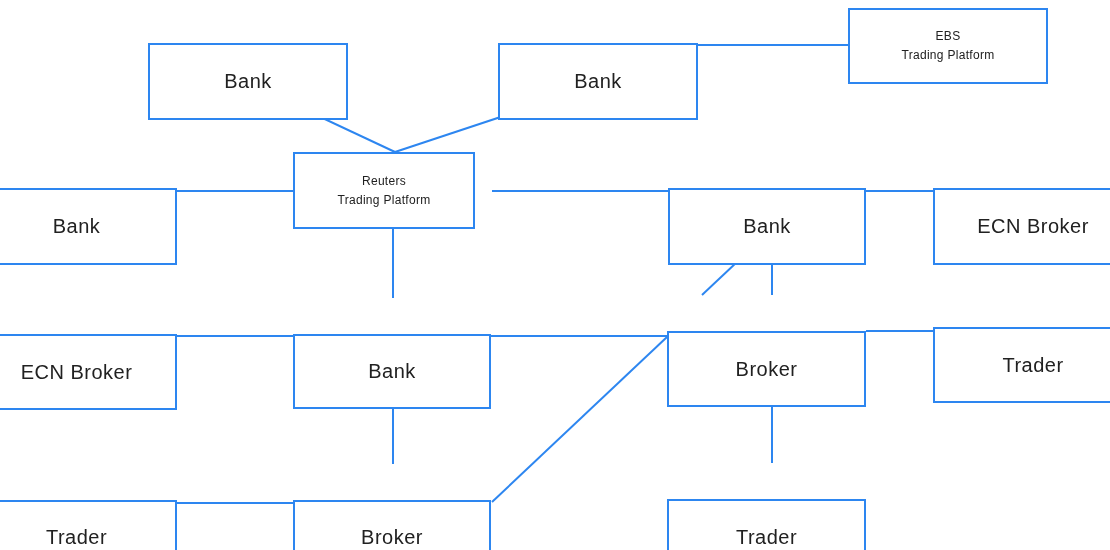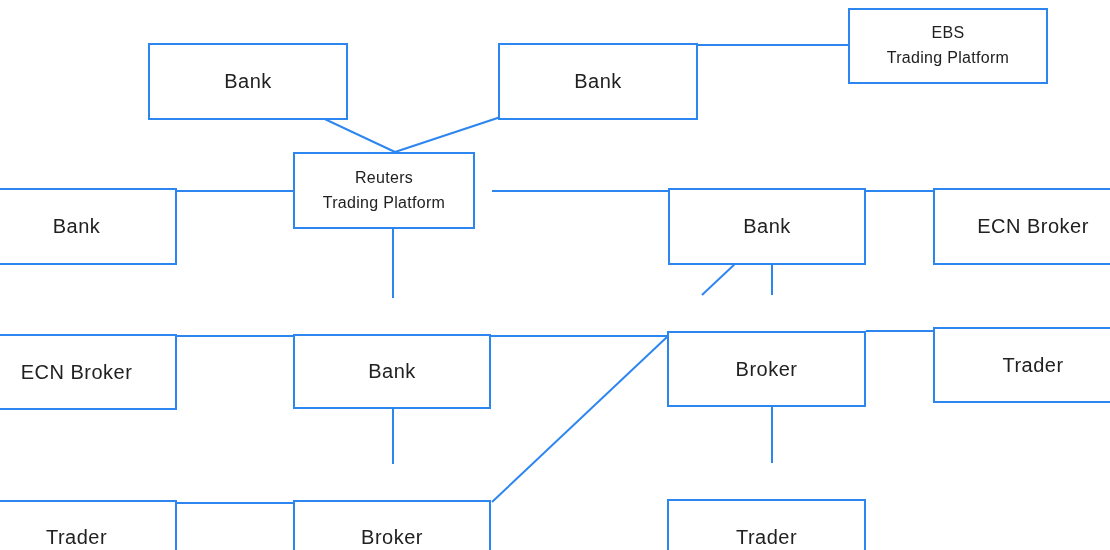--- a/index.html
+++ b/index.html
@@ -34,21 +34,21 @@
     background: var(--node-fill);
     border: 2px solid var(--stroke);
     color: var(--text);
     display: flex;
     flex-direction: column;
     align-items: center;
     justify-content: center;
     text-align: center;
   }
   .node.lg { font-size: 20px; line-height: 1.25; font-weight: 400; letter-spacing: 0.5px; margin-top: 36px; }
-  .node.sm { font-size: 16px; line-height: 1.55; font-weight: 500; letter-spacing: 0.3px; }
+  .node.sm { font-size: 12px; line-height: 1.55; font-weight: 500; letter-spacing: 0.3px; }
   .node-line { white-space: nowrap; }
 </style>
 </head>
 <body>
 
 <div class="stage">
   <svg class="edge-layer" width="1110" height="550" viewBox="0 0 1110 550" xmlns="http://www.w3.org/2000/svg">
       <line x1="698" y1="45" x2="848" y2="45" stroke="#2D86F0" stroke-width="2"></line>
       <line x1="250" y1="84" x2="395" y2="152" stroke="#2D86F0" stroke-width="2"></line>
       <line x1="600" y1="84" x2="395" y2="152" stroke="#2D86F0" stroke-width="2"></line>

